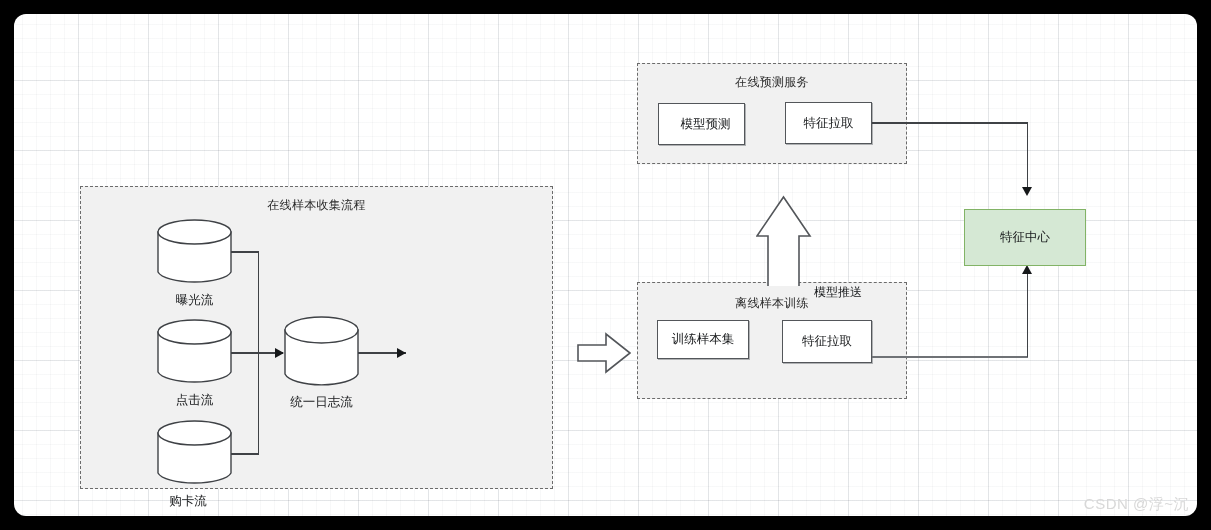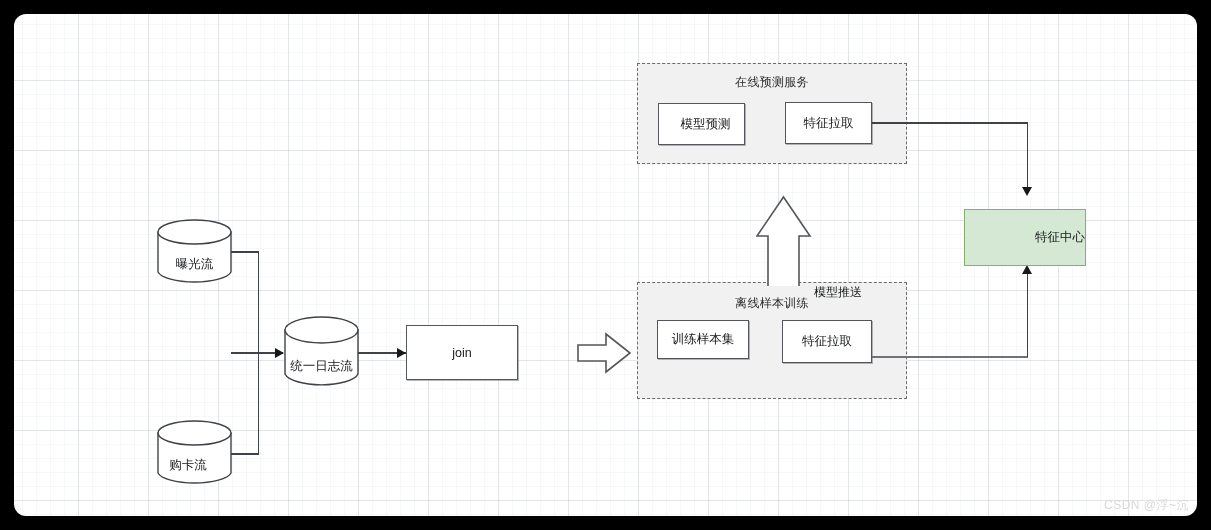--- a/index.html
+++ b/index.html
@@ -62,38 +62,38 @@
     align-items: center;
     justify-content: center;
     font-size: 12.5px;
     color: #16181a;
     box-shadow: 1px 1px 0 rgba(120,124,128,.55);
   }
   .node.green {
     background: #d5e8d4;
     border: 1.4px solid #82b366;
     box-shadow: none;
-    justify-content: flex-end;
   }
   .node.plain {
     box-shadow: 1px 1px 0 rgba(120,124,128,.55);
   }
 
   
   .cyl {
     position: absolute;
   }
   .cyl svg { display: block; overflow: visible; }
   .cyl-label {
     position: absolute;
     left: 0; right: 0;
     text-align: center;
     font-size: 12.5px;
     color: #16181a;
     white-space: nowrap;
+    margin-top: 36px;
   }
 
   
   .ln { position: absolute; background: #3f4246; }
   .lnh { height: 1.6px; }
   .lnv { width: 1.6px; }
   .ln.grey { background: #6f7276; }
 
   .arrowhead {
     position: absolute;
@@ -124,62 +124,69 @@
     color: #16181a;
     white-space: nowrap;
     margin-top: 41px;
   }
 
   
   #watermark {
     position: absolute;
     right: 8px;
     bottom: 2px;
-    font-size: 12px;
+    font-size: 15px;
     color: #d8d8d8;
     letter-spacing: .5px;
     white-space: nowrap;
     text-shadow: 0 0 1px rgba(255,255,255,.4);
   }
 </style>
 </head>
 <body>
 
 <div id="root">
   <div id="canvas">
 
+    <div class="group" style="left:66px; top:172px; width:473px; height:303px;">
+      <div class="group-title" style="top:10px;">在线样本收集流程</div>
+    </div>
 
     <div class="cyl" style="left:143px; top:205px; width:75px; height:66px;">
       <svg width="75" height="66" viewBox="0 0 75 66">
         <path d="M1,13 L1,53 A37,12 0 0 0 74,53 L74,13 Z" fill="#ffffff" stroke="#3f4246" stroke-width="1.4"></path>
         <ellipse cx="37.5" cy="13" rx="36.5" ry="12" fill="#ffffff" stroke="#3f4246" stroke-width="1.4"></ellipse>
       </svg>
       <div class="cyl-label" style="top:37px;">曝光流</div>
     </div>
 
+    <div class="cyl" style="left:143px; top:305px; width:75px; height:66px;">
+      <svg width="75" height="66" viewBox="0 0 75 66">
+        <path d="M1,13 L1,53 A37,12 0 0 0 74,53 L74,13 Z" fill="#ffffff" stroke="#3f4246" stroke-width="1.4"></path>
+        <ellipse cx="37.5" cy="13" rx="36.5" ry="12" fill="#ffffff" stroke="#3f4246" stroke-width="1.4"></ellipse>
+      </svg>
+      <div class="cyl-label" style="top:37px;">点击流</div>
+    </div>
 
     <div class="cyl" style="left:143px; top:406px; width:62px; height:66px;">
       <svg width="75" height="66" viewBox="0 0 75 66">
         <path d="M1,13 L1,53 A37,12 0 0 0 74,53 L74,13 Z" fill="#ffffff" stroke="#3f4246" stroke-width="1.4"></path>
         <ellipse cx="37.5" cy="13" rx="36.5" ry="12" fill="#ffffff" stroke="#3f4246" stroke-width="1.4"></ellipse>
       </svg>
       <div class="cyl-label" style="top:37px;">购卡流</div>
     </div>
 
     <div class="cyl" style="left:270px; top:302px; width:75px; height:74px;">
       <svg width="75" height="74" viewBox="0 0 75 74">
         <path d="M1,14 L1,58 A37,13 0 0 0 74,58 L74,14 Z" fill="#ffffff" stroke="#3f4246" stroke-width="1.4"></path>
         <ellipse cx="37.5" cy="14" rx="36.5" ry="13" fill="#ffffff" stroke="#3f4246" stroke-width="1.4"></ellipse>
       </svg>
       <div class="cyl-label" style="top:42px;text-align:center;">统一日志流</div>
     </div>
 
-    <div class="node plain" style="left:392px; top:311px; width:112px; height:55px;">
-      <span>join</span>
-    </div>
 
     <div class="ln lnh" style="left:217px; top:237px; width:28px;"></div>
     <div class="ln lnv" style="left:243.5px; top:237px; height:102px;"></div>
 
     <div class="ln lnh" style="left:217px; top:439px; width:28px;"></div>
     <div class="ln lnv" style="left:243.5px; top:338px; height:102px;"></div>
 
     <div class="ln lnh" style="left:217px; top:338px; width:52px;"></div>
     <div class="arrowhead ar-right" style="left:261px; top:333.5px;"></div>
 

